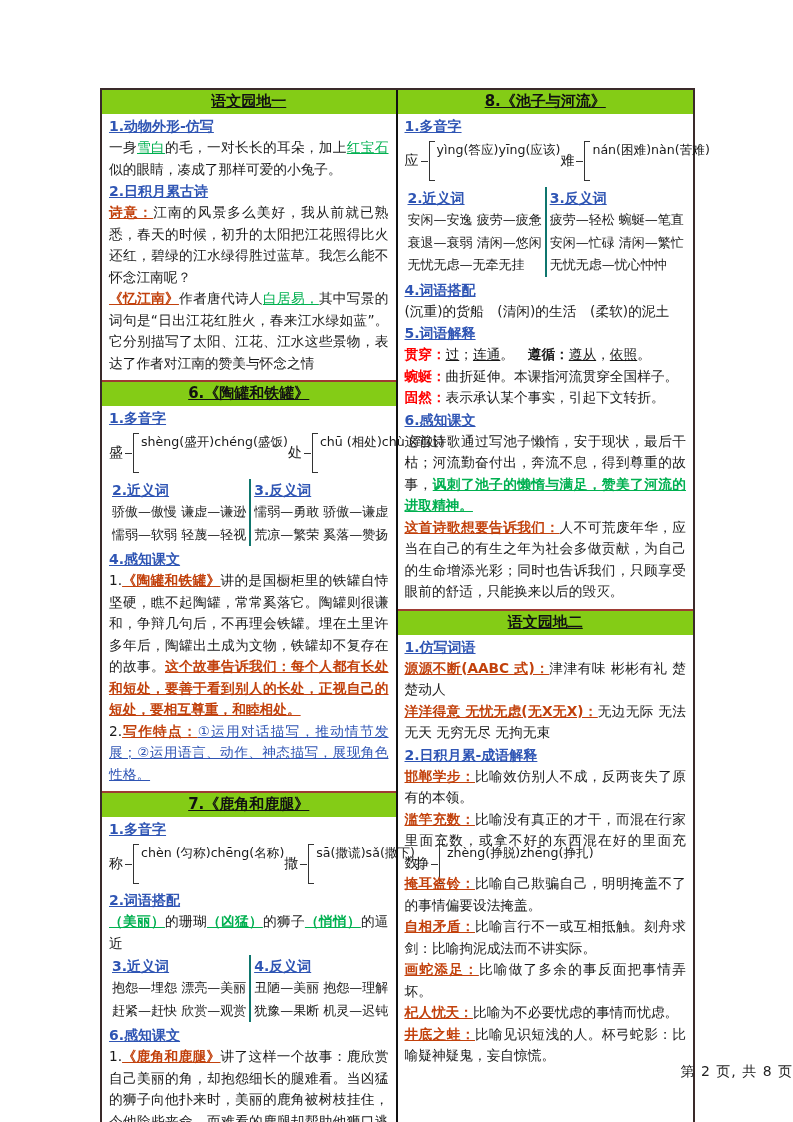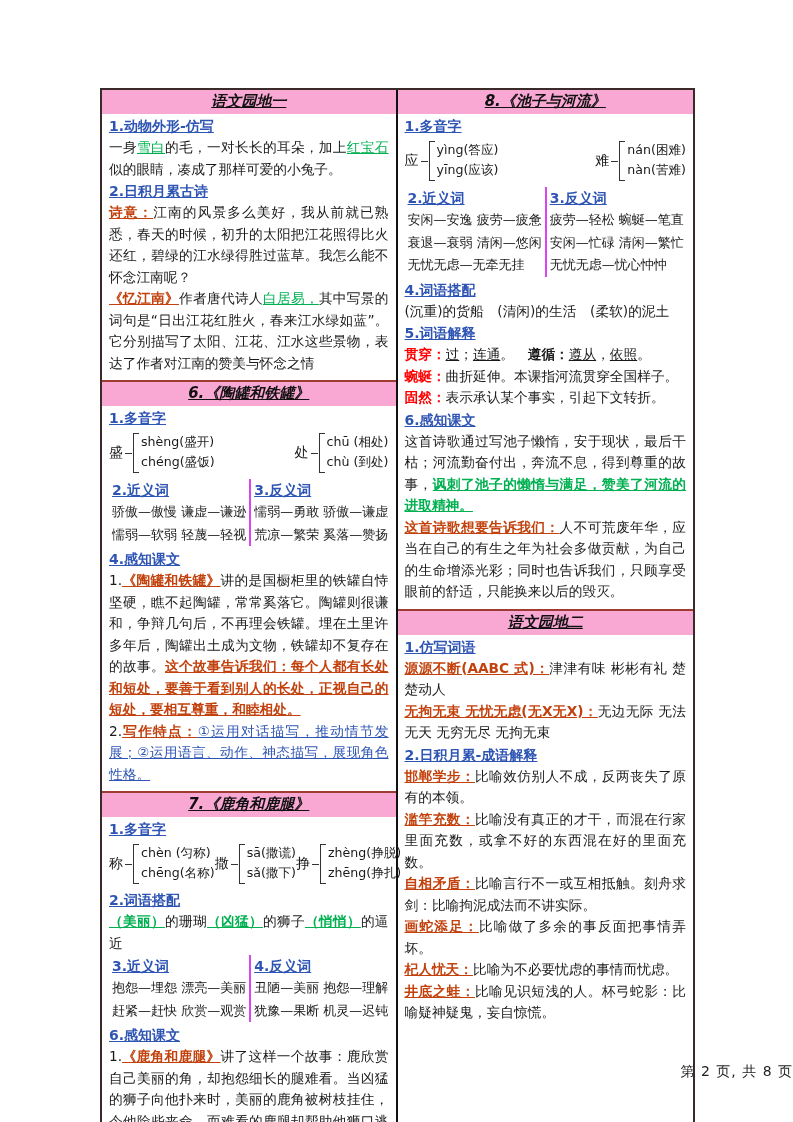--- a/index.html
+++ b/index.html
@@ -10,22 +10,22 @@
   }
   .sheet{
     position:absolute;left:100px;top:88px;width:591px;
     display:flex;border:2px solid #3a2a2a;background:#fff;
   }
   .col{width:50%;box-sizing:border-box;display:flex;flex-direction:column;}
   .col.left{border-right:2px solid #111;}
   .section{border-top:2px solid #9e3b33;}
   .section:first-child{border-top:none;}
   .sec-header{
-    background:#f9a8d4;text-align:center;padding:2px 0 3px;
-    font-size:15px;font-weight:bold;color:#111;font-style:italic;
+    background:#84cc16;text-align:center;padding:2px 0 3px;
+    font-size:15px;font-weight:bold;color:#111;
   }
   .sec-header span{text-decoration:underline;}
   .sec-body{padding:1px 7px 6px;}
   .heading{
     color:#2f55b4;font-weight:bold;font-size:14px;line-height:22px;
     text-decoration:underline;
   }
   .para{font-size:13.7px;line-height:21.5px;text-align:justify;}
   .run-n{color:#1a1a1a;}
   .run-g{color:#00B050;text-decoration:underline;}
@@ -34,26 +34,26 @@
   .run-rn{color:#FF0000;font-weight:bold;}
   .run-b{color:#2f55b4;text-decoration:underline;}
   .run-k{color:#1a1a1a;text-decoration:underline;}
   .run-bd{color:#1a1a1a;font-weight:bold;}
   .pinyin-row{display:flex;align-items:center;justify-content:space-between;
     padding:3px 0 4px;flex-wrap:nowrap;}
   .pinyin-group{display:flex;align-items:center;}
   .pinyin-char{font-size:14px;margin-right:1px;}
   .pinyin-dash{width:7px;border-top:1.5px solid #333;margin:0 1px;}
   .pinyin-bracket{width:5px;height:38px;border:1.5px solid #333;border-right:none;}
-  .pinyin-readings{display:flex;flex-direction:column;justify-content:flex-start;
+  .pinyin-readings{display:flex;flex-direction:row;justify-content:center;
     height:42px;margin-left:2px;}
   .pinyin-reading{font-size:12.6px;line-height:20px;white-space:nowrap;}
   .cols2{display:flex;margin:1px 0 2px;}
   .cols2 .cell{flex:1;padding:0 3px;}
-  .cols2 .cell + .cell{border-left:2px solid #d946ef;}
+  .cols2 .cell + .cell{border-left:2px solid #0f766e;}
   .pair-line{font-size:13px;line-height:22.5px;white-space:nowrap;}
   .footer{
     position:absolute;top:1063px;left:0;width:100%;
     text-align:right;font-size:14px;color:#222;letter-spacing:1px;
   }
 </style>
 </head>
 <body>
 
 <div class="sheet">
@@ -209,24 +209,25 @@
           <div class="heading">6.感知课文</div>
           <div class="para"><span class="run-n">这首诗歌通过写池子懒惰，安于现状，最后干枯；河流勤奋付出，奔流不息，得到尊重的故事，</span><span class="run-gb">讽刺了池子的懒惰与满足，赞美了河流的进取精神。</span></div>
           <div class="para"><span class="run-r">这首诗歌想要告诉我们：</span><span class="run-n">人不可荒废年华，应当在自己的有生之年为社会多做贡献，为自己的生命增添光彩；同时也告诉我们，只顾享受眼前的舒适，只能换来以后的毁灭。</span></div>
         </div>
       </div>
       <div class="section">
         <div class="sec-header"><span>语文园地二</span></div>
         <div class="sec-body">
           <div class="heading">1.仿写词语</div>
           <div class="para"><span class="run-r">源源不断(AABC 式)：</span><span class="run-n">津津有味 彬彬有礼 楚楚动人</span></div>
-          <div class="para"><span class="run-r">无拘无束 无忧无虑(无X无X)：</span><span class="run-n">无边无际 无法无天 无穷无尽 无拘无束</span></div>
+          <div class="para"><span class="run-r">洋洋得意 无忧无虑(无X无X)：</span><span class="run-n">无边无际 无法无天 无穷无尽 无拘无束</span></div>
           <div class="heading">2.日积月累-成语解释</div>
           <div class="para"><span class="run-r">邯郸学步：</span><span class="run-n">比喻效仿别人不成，反两丧失了原有的本领。</span></div>
           <div class="para"><span class="run-r">滥竽充数：</span><span class="run-n">比喻没有真正的才干，而混在行家里面充数，或拿不好的东西混在好的里面充数。</span></div>
+          <div class="para"><span class="run-r">掩耳盗铃：</span><span class="run-n">比喻自己欺骗自己，明明掩盖不了的事情偏要设法掩盖。</span></div>
           <div class="para"><span class="run-r">自相矛盾：</span><span class="run-n">比喻言行不一或互相抵触。刻舟求剑：比喻拘泥成法而不讲实际。</span></div>
           <div class="para"><span class="run-r">画蛇添足：</span><span class="run-n">比喻做了多余的事反面把事情弄坏。</span></div>
           <div class="para"><span class="run-r">杞人忧天：</span><span class="run-n">比喻为不必要忧虑的事情而忧虑。</span></div>
           <div class="para"><span class="run-r">井底之蛙：</span><span class="run-n">比喻见识短浅的人。杯弓蛇影：比喻疑神疑鬼，妄自惊慌。</span></div>
         </div>
       </div>
     </div>
 </div>
 
 <div class="footer">第 2 页, 共 8 页</div>

